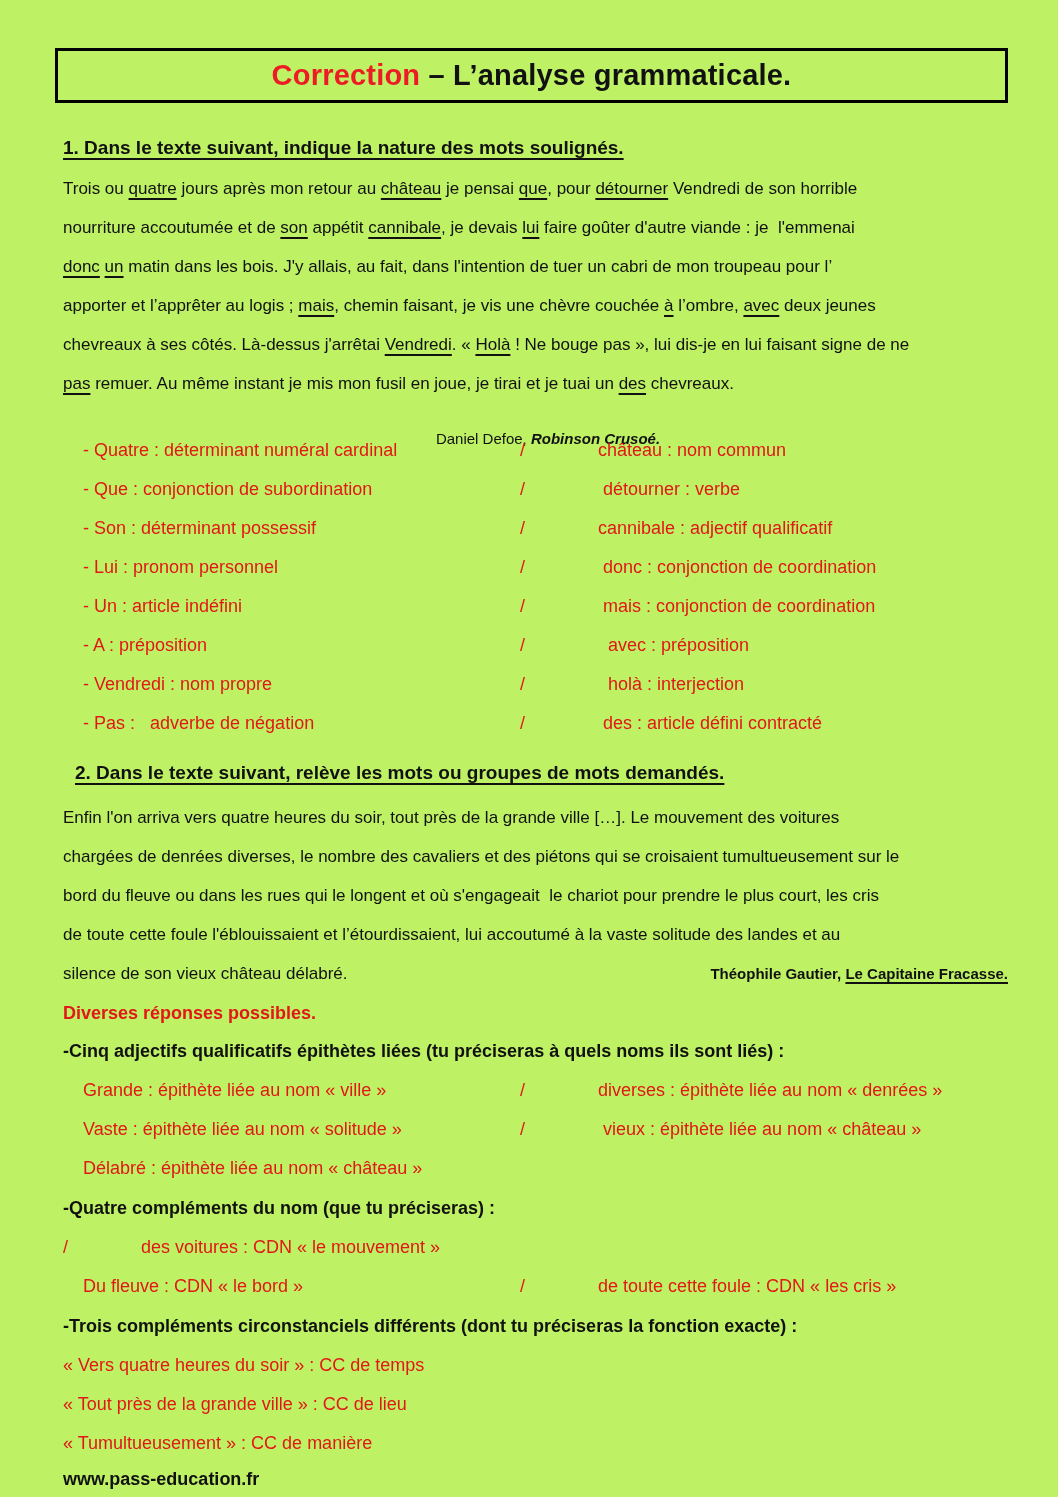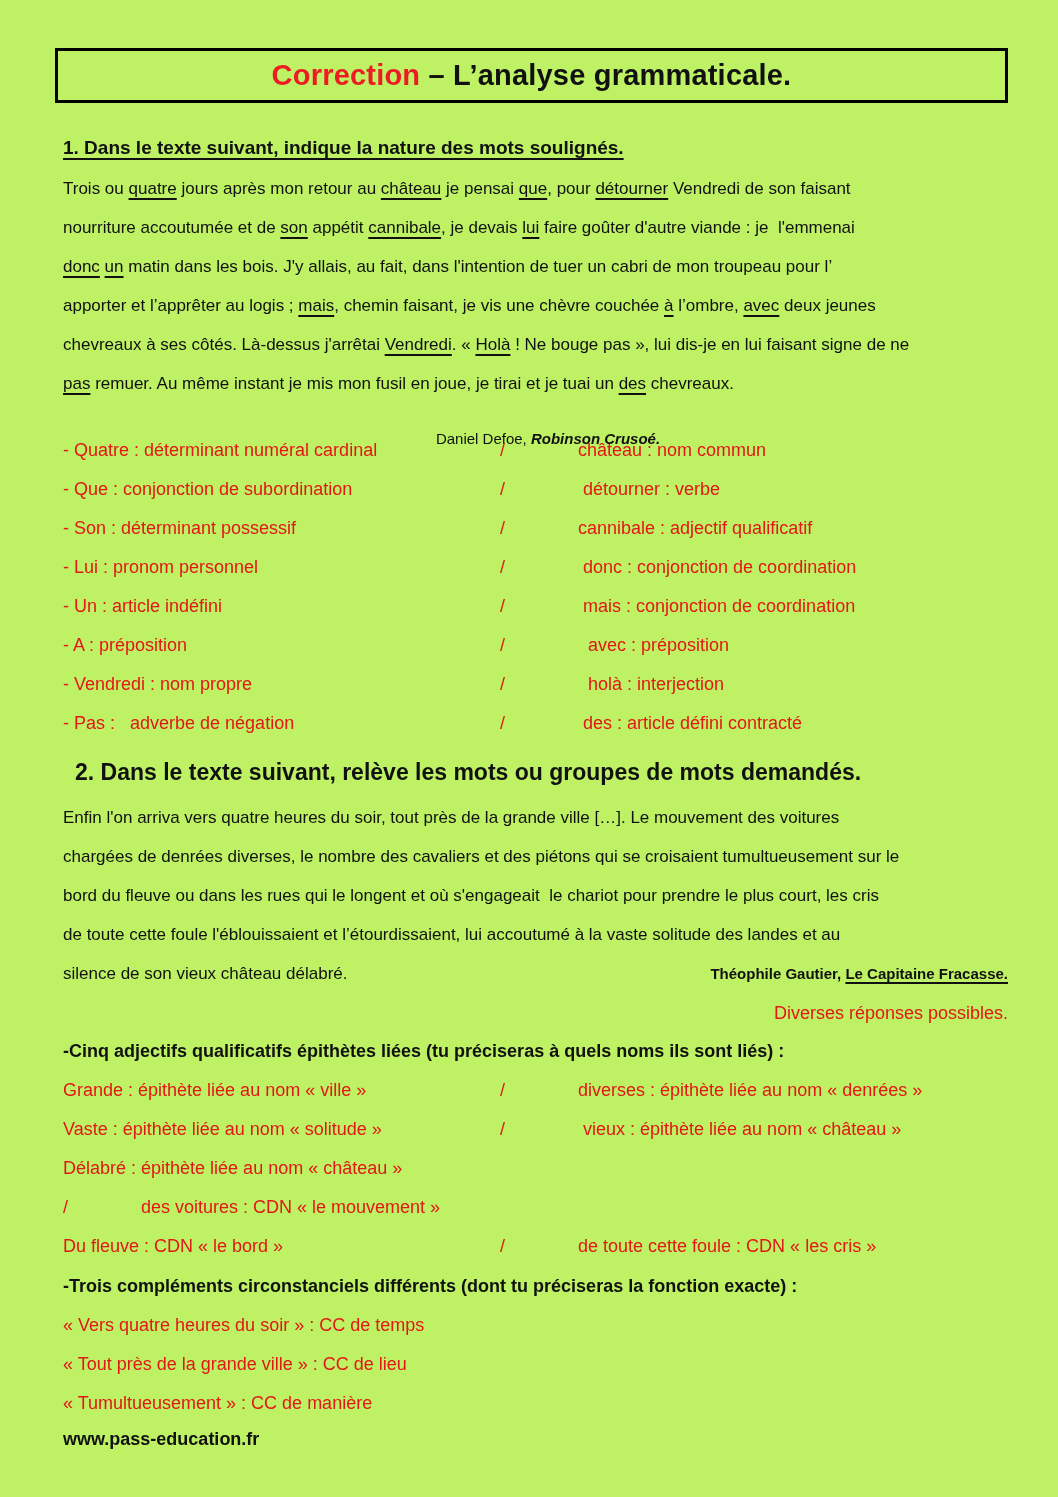--- a/index.html
+++ b/index.html
@@ -24,69 +24,69 @@
 
   .content{margin:0 50px 0 63px;}
 
   .h{font-weight:bold;white-space:pre;}
   .h1{
     margin-top:30px;font-size:19px;
     text-decoration:underline;text-decoration-thickness:2px;text-underline-offset:4px;
     height:30px;line-height:30px;
   }
   .h2{
-    margin-top:10px;padding-left:12px;font-size:23px;
-    text-decoration-thickness:2px;text-underline-offset:4px;
+    margin-top:10px;padding-left:12px;font-size:19px;
+    text-decoration:underline;text-decoration-thickness:2px;text-underline-offset:4px;
     height:39px;line-height:39px;
   }
   .sub{font-size:18px;height:40px;line-height:40px;}
 
   .para{margin-top:6px;}
   .line{height:39px;line-height:39px;font-size:17px;white-space:pre;}
   .useg{text-decoration:underline;text-decoration-thickness:2px;text-underline-offset:4px;}
 
   .attribution{
     text-align:center;font-size:15px;height:24px;line-height:24px;white-space:pre;
   }
   .italic{font-style:italic;font-weight:bold;}
   .uline{text-decoration:underline;text-decoration-thickness:1.5px;text-underline-offset:3px;}
 
   .answers{margin-top:4px;}
   .ans-row{display:flex;height:39px;line-height:39px;font-size:18px;color:var(--red);white-space:pre;}
-  .ans-left{width:437px;flex:0 0 auto;}
+  .ans-left{width:437px;flex:0 0 auto;margin-left:20px;}
   .ans-sep{width:78px;flex:0 0 auto;}
   .ans-right{flex:1 1 auto;}
 
   .lastline{display:flex;justify-content:space-between;align-items:baseline;gap:48px;}
   .attribution2{font-size:15px;white-space:pre;font-weight:bold;}
 
   .note{
-    text-align:right;font-size:18px;height:36px;line-height:36px;color:var(--red);
-    margin-top:2px;white-space:pre;
+    text-align:left;font-size:18px;height:36px;line-height:36px;color:var(--red);
+    margin-top:2px;white-space:pre;font-weight:bold;
   }
 
   .cc-line{height:39px;line-height:39px;font-size:18px;color:var(--red);white-space:pre;}
 
   .footer{margin-top:6px;font-size:18px;font-weight:bold;white-space:pre;}
 </style>
 </head>
 <body>
 
 <div class="page">
 
   <div class="title-box">
     <span class="title-red">Correction</span><span> – L’analyse grammaticale.</span>
   </div>
 
   <div class="content">
 
     <div class="h h1">1. Dans le texte suivant, indique la nature des mots soulignés.</div>
 
     <div class="para">
-      <div class="line"><span>Trois ou </span><span class="useg">quatre</span><span> jours après mon retour au </span><span class="useg">château</span><span> je pensai </span><span class="useg">que</span><span>, pour </span><span class="useg">détourner</span><span> Vendredi de son faisant</span></div>
+      <div class="line"><span>Trois ou </span><span class="useg">quatre</span><span> jours après mon retour au </span><span class="useg">château</span><span> je pensai </span><span class="useg">que</span><span>, pour </span><span class="useg">détourner</span><span> Vendredi de son horrible</span></div>
       <div class="line"><span>nourriture accoutumée et de </span><span class="useg">son</span><span> appétit </span><span class="useg">cannibale</span><span>, je devais </span><span class="useg">lui</span><span> faire goûter d'autre viande : je  l'emmenai</span></div>
       <div class="line"><span class="useg">donc</span><span> </span><span class="useg">un</span><span> matin dans les bois. J'y allais, au fait, dans l'intention de tuer un cabri de mon troupeau pour l’</span></div>
       <div class="line"><span>apporter et l’apprêter au logis ; </span><span class="useg">mais</span><span>, chemin faisant, je vis une chèvre couchée </span><span class="useg">à</span><span> l’ombre, </span><span class="useg">avec</span><span> deux jeunes</span></div>
       <div class="line"><span>chevreaux à ses côtés. Là-dessus j'arrêtai </span><span class="useg">Vendredi</span><span>. « </span><span class="useg">Holà</span><span> ! Ne bouge pas », lui dis-je en lui faisant signe de ne</span></div>
       <div class="line"><span class="useg">pas</span><span> remuer. Au même instant je mis mon fusil en joue, je tirai et je tuai un </span><span class="useg">des</span><span> chevreaux.</span></div>
     </div>
 
     <div class="attribution">
       <span>Daniel Defoe, </span><span class="italic">Robinson Crusoé.</span>
     </div>
@@ -139,20 +139,21 @@
         <span class="ans-left">Grande : épithète liée au nom « ville »</span><span class="ans-sep">/</span><span class="ans-right">diverses : épithète liée au nom « denrées »</span>
       </div>
       <div class="ans-row">
         <span class="ans-left">Vaste : épithète liée au nom « solitude »</span><span class="ans-sep">/</span><span class="ans-right"> vieux : épithète liée au nom « château »</span>
       </div>
       <div class="ans-row">
         <span class="ans-left">Délabré : épithète liée au nom « château »</span><span class="ans-sep"></span><span class="ans-right"></span>
       </div>
     </div>
 
+    <div class="h sub">-Quatre compléments du nom (que tu préciseras) :</div>
     <div>
       <div class="ans-row">
         <span class="ans-sep">/</span><span class="ans-right">des voitures : CDN « le mouvement »</span>
       </div>
       <div class="ans-row">
         <span class="ans-left">Du fleuve : CDN « le bord »</span><span class="ans-sep">/</span><span class="ans-right">de toute cette foule : CDN « les cris »</span>
       </div>
     </div>
 
     <div class="h sub">-Trois compléments circonstanciels différents (dont tu préciseras la fonction exacte) :</div>

